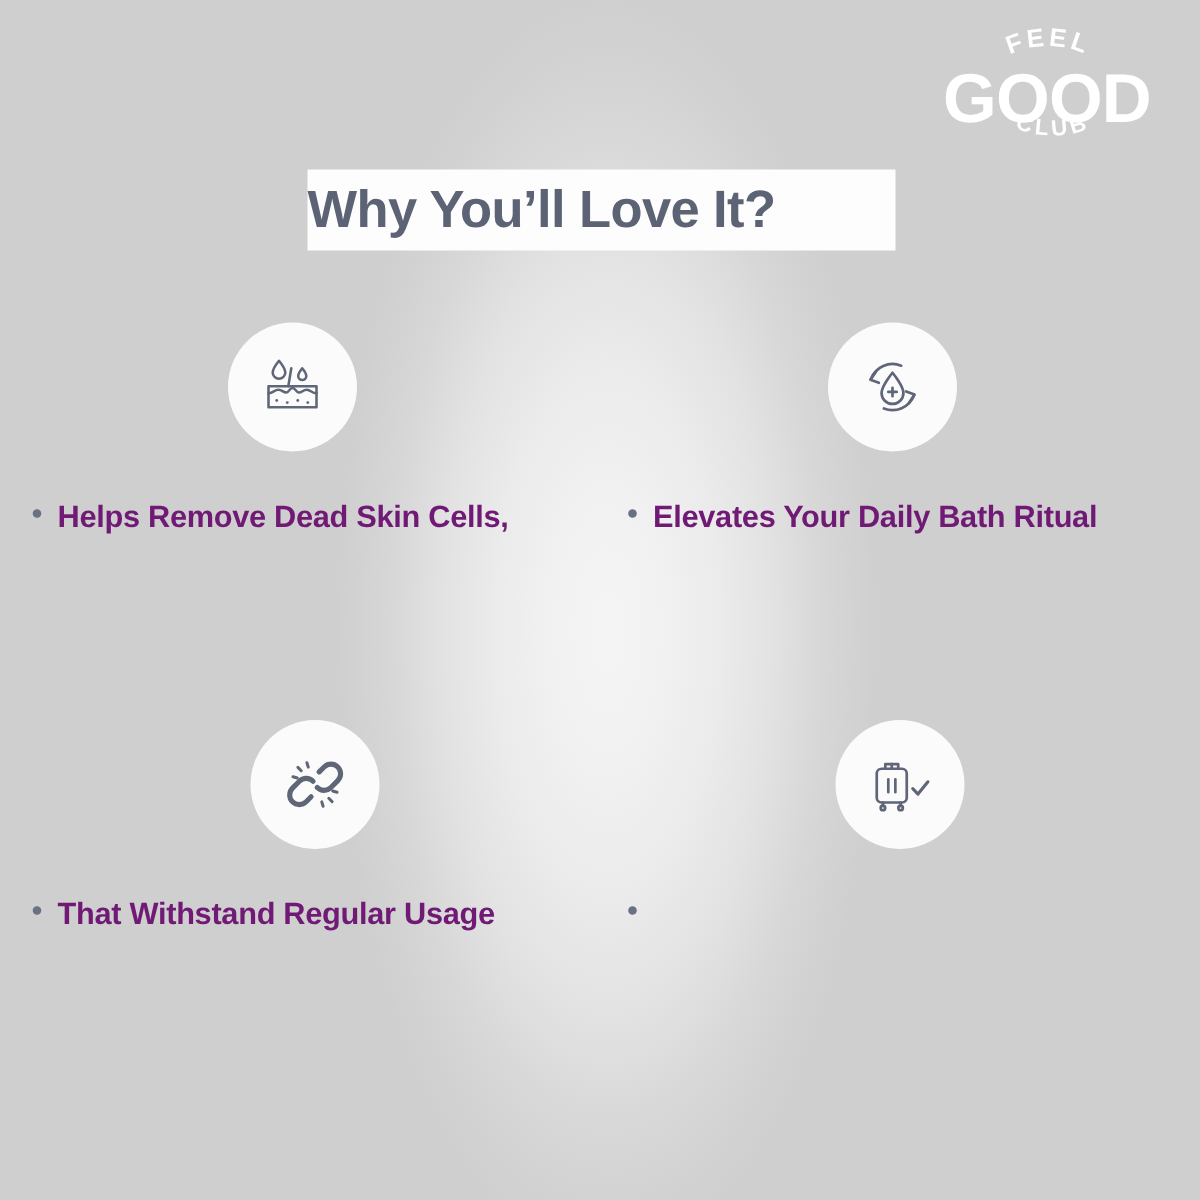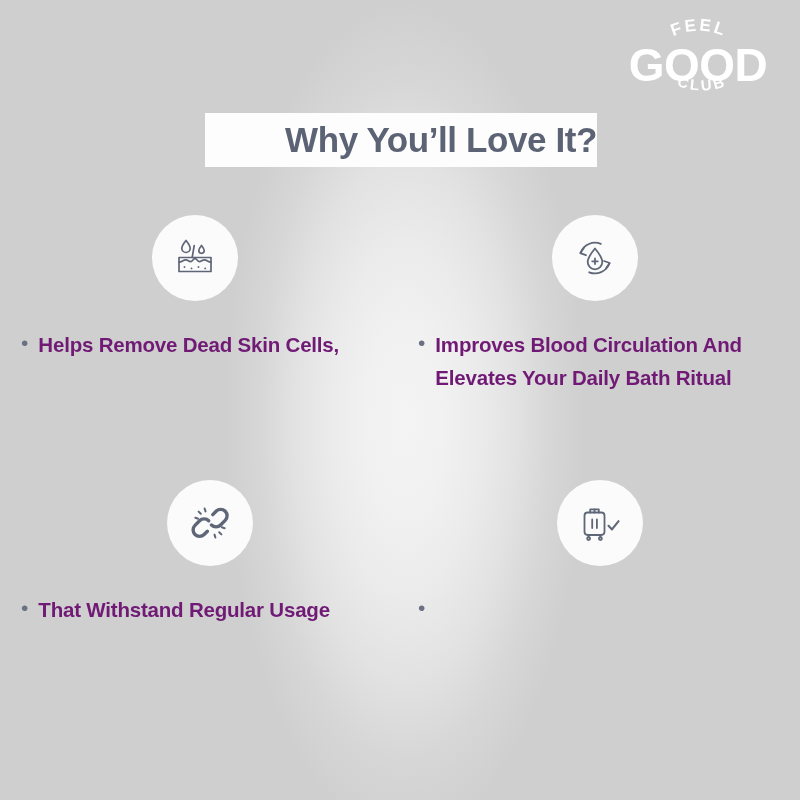--- a/index.html
+++ b/index.html
@@ -46,21 +46,21 @@
   
   #title-banner {
     position: absolute;
     left: 205px;
     top: 113px;
     width: 392px;
     height: 54px;
     background: #fdfdfd;
     display: flex;
     align-items: center;
-    justify-content: flex-end;
+    justify-content: flex-start;
   }
   #title-text {
     font-size: 35px;
     font-weight: 700;
     letter-spacing: -0.4px;
     color: #5c6374;
     white-space: nowrap;
   }
 
   
@@ -194,21 +194,20 @@
           <path d="M29.8 9.8 A15.5 15.5 0 0 0 9.6 18.6"></path>
           <path d="M13.1 13.6 L9.3 19.2 L14.9 21.2"></path>
           <path d="M18.2 38.3 A15.5 15.5 0 0 0 38.4 29.5"></path>
           <path d="M34.9 34.6 L38.7 29 L33.1 27"></path>
         </svg>
       </div>
     </div>
     <div class="feature-text-row">
       <span class="bullet">•</span>
       <div class="feature-text">
-        <div>Improves Blood Circulation And</div>
         <div>Elevates Your Daily Bath Ritual</div>
       </div>
     </div>
   </div>
 
   <div class="feature left f3">
     <div class="icon-wrap">
       <div class="icon-circle">
         <svg viewBox="0 0 48 48" fill="none" stroke="#5f6678" stroke-width="3.4" stroke-linecap="round" stroke-linejoin="round">
           <path d="M26.8 15.6 l3.3 -3.3 a6.4 6.4 0 0 1 9.1 9.1 l-4.6 4.6 a6.4 6.4 0 0 1 -9.1 0"></path>

